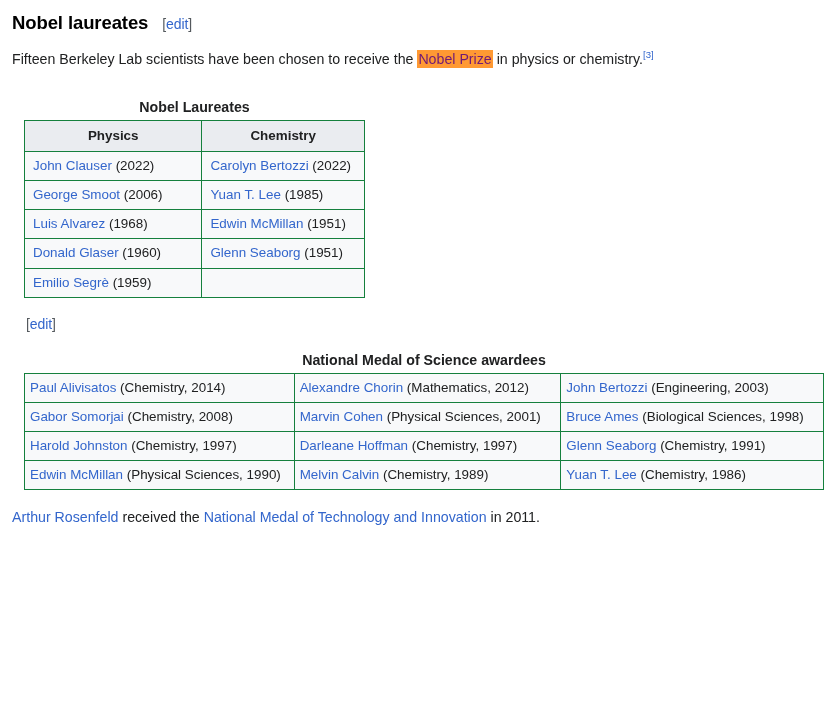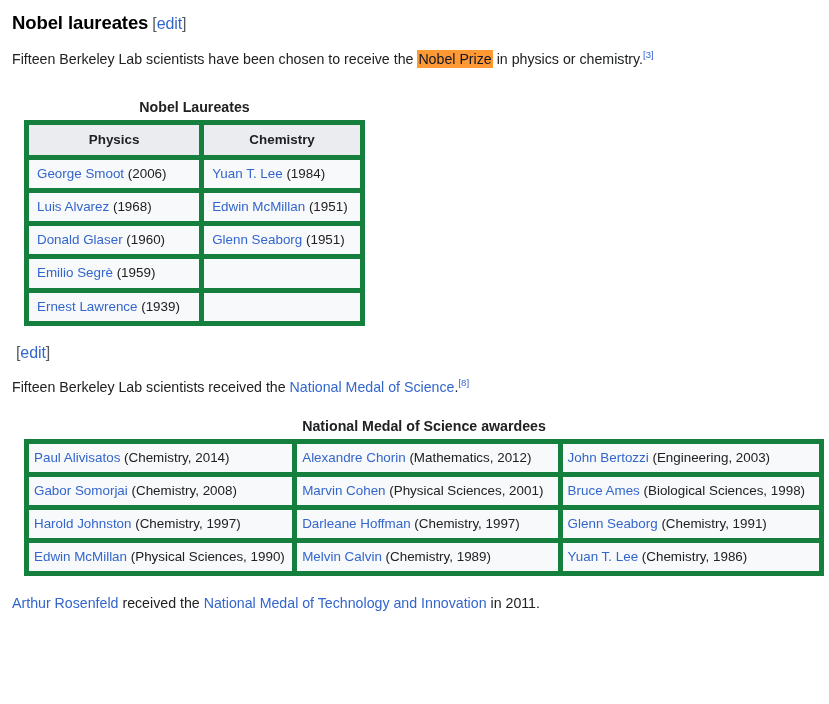--- a/index.html
+++ b/index.html
@@ -28,61 +28,61 @@
     padding: 0;
     font-size: 18.5px;
     font-weight: bold;
     letter-spacing: -0.1px;
     color: #000000;
   }
   .section-heading .heading-text {
     font-family: "Liberation Sans", sans-serif;
   }
   .edit-link {
-    font-size: 16px;
+    font-size: 14px;
     font-weight: normal;
-    margin-left: 4px;
+    margin-left: 14px;
     white-space: nowrap;
     color: #54595d;
   }
   .edit-link .brk { color: #54595d; }
   .edit-link .edit-word { color: #3366cc; }
 
   
   p.body-text {
     margin: 0 0 12px 0;
     font-size: 14.2px;
     line-height: 1.55;
     color: #202122;
   }
   a.wlink {
     color: #3366cc;
     text-decoration: none;
   }
   .hl {
     background: #ff9933;
-    color: #0f172a;
+    color: #701a75;
     padding: 1px 1px;
   }
   sup.ref {
     font-size: 9.6px;
     vertical-align: super;
     line-height: 0;
     color: #3366cc;
   }
   table.wikitable {
     border-collapse: collapse;
     background: #f8f9fa;
     font-size: 13.4px;
     color: #202122;
     border: 1px solid #a2a9b1;
   }
   table.wikitable td,
   table.wikitable th {
-    border: 5px solid #15803d;
+    border: 1px solid #15803d;
     padding: 4px 8px;
     line-height: 1.5;
     text-align: left;
     vertical-align: middle;
   }
   table.wikitable th {
     background: #eaecf0;
     font-weight: bold;
     text-align: center;
     padding: 5px 8px;
@@ -137,50 +137,49 @@
           <col class="c2">
         </colgroup>
       <thead>
         <tr>
           <th>Physics</th>
           <th>Chemistry</th>
         </tr>
       </thead>
       <tbody id="nobel-body">
           <tr>
+            <td><a class="wlink" href="#">John Clauser</a><span> (2022)</span></td>
+            <td><a class="wlink" href="#">Carolyn Bertozzi</a><span> (2022)</span></td>
+          </tr>
+          <tr>
             <td><a class="wlink" href="#">George Smoot</a><span> (2006)</span></td>
-            <td><a class="wlink" href="#">Yuan T. Lee</a><span> (1984)</span></td>
+            <td><a class="wlink" href="#">Yuan T. Lee</a><span> (1985)</span></td>
           </tr>
           <tr>
             <td><a class="wlink" href="#">Luis Alvarez</a><span> (1968)</span></td>
             <td><a class="wlink" href="#">Edwin McMillan</a><span> (1951)</span></td>
           </tr>
           <tr>
             <td><a class="wlink" href="#">Donald Glaser</a><span> (1960)</span></td>
             <td><a class="wlink" href="#">Glenn Seaborg</a><span> (1951)</span></td>
           </tr>
           <tr>
             <td><a class="wlink" href="#">Emilio Segrè</a><span> (1959)</span></td>
-            <td class="empty">&nbsp;</td>
-          </tr>
-          <tr>
-            <td><a class="wlink" href="#">Ernest Lawrence</a><span> (1939)</span></td>
             <td class="empty">&nbsp;</td>
           </tr>
         </tbody>
     </table>
   </div>
 
   <div class="spacer-2"></div>
 
   <h2 class="section-heading">
     <span class="edit-link"><span class="brk">[</span><span class="edit-word">edit</span><span class="brk">]</span></span>
   </h2>
 
-  <p class="body-text"><span>Fifteen Berkeley Lab scientists received the </span><a class="wlink" href="#">National Medal of Science</a><span>.</span><sup class="ref">[8]</sup></p>
 
   <div class="nms-wrap">
     <table class="wikitable" id="nms-table">
       <caption>National Medal of Science awardees</caption>
       <colgroup>
           <col class="n1">
           <col class="n2">
           <col class="n3">
         </colgroup>
       <tbody id="nms-body">

